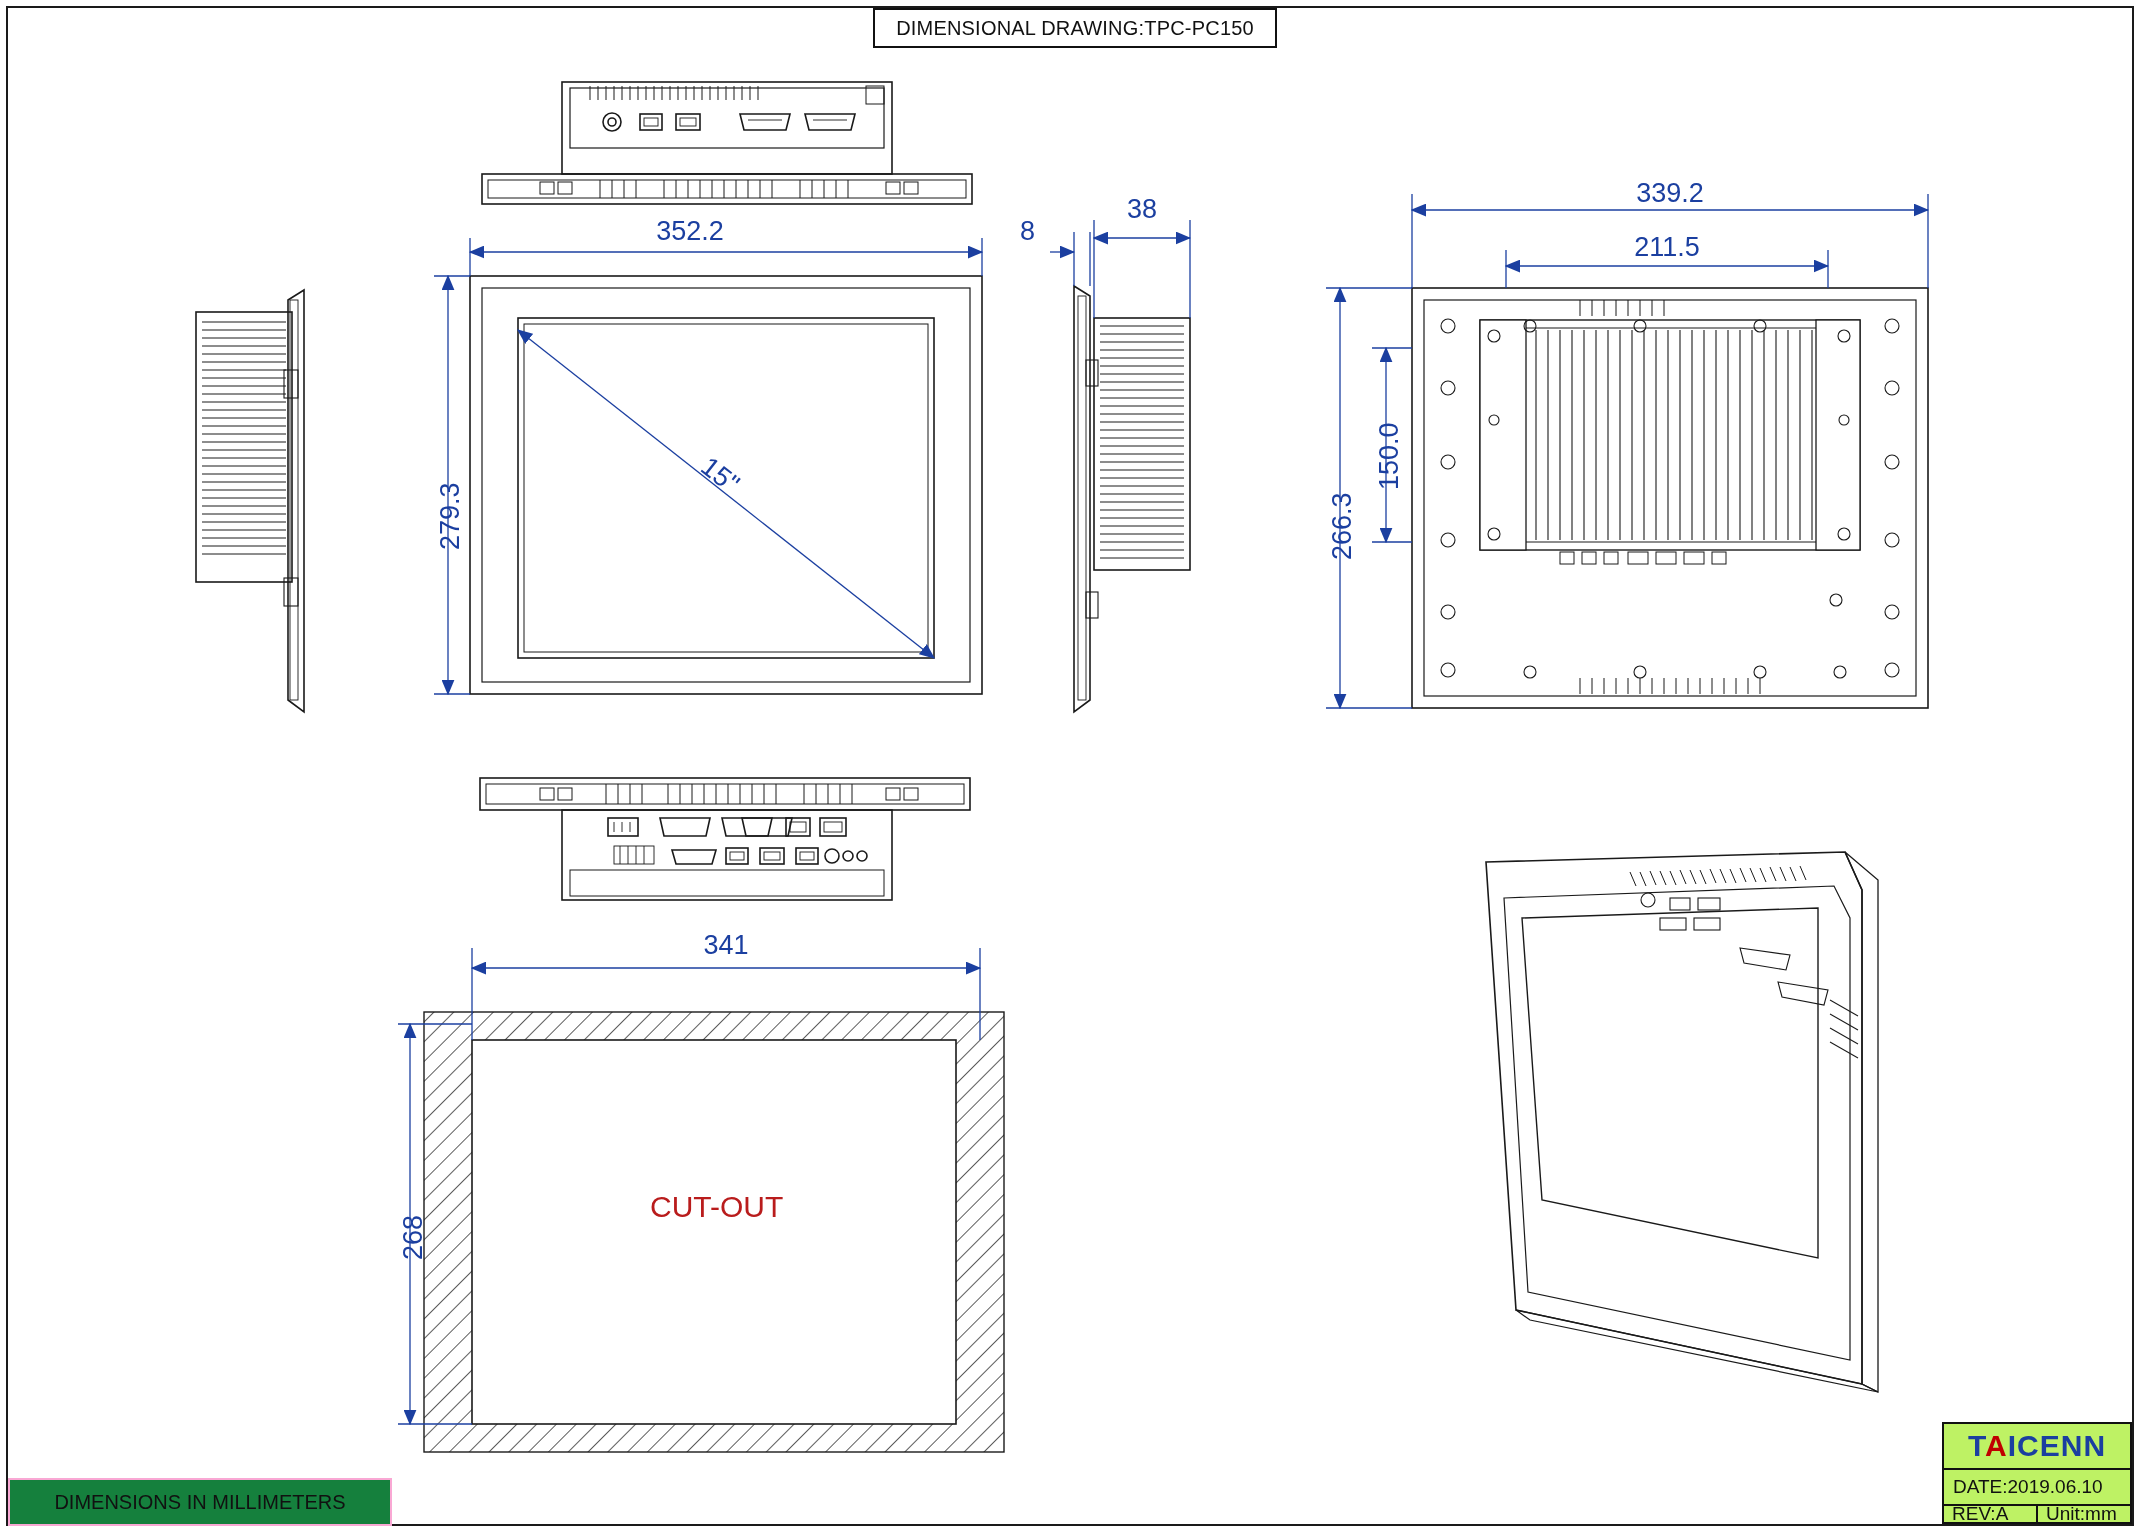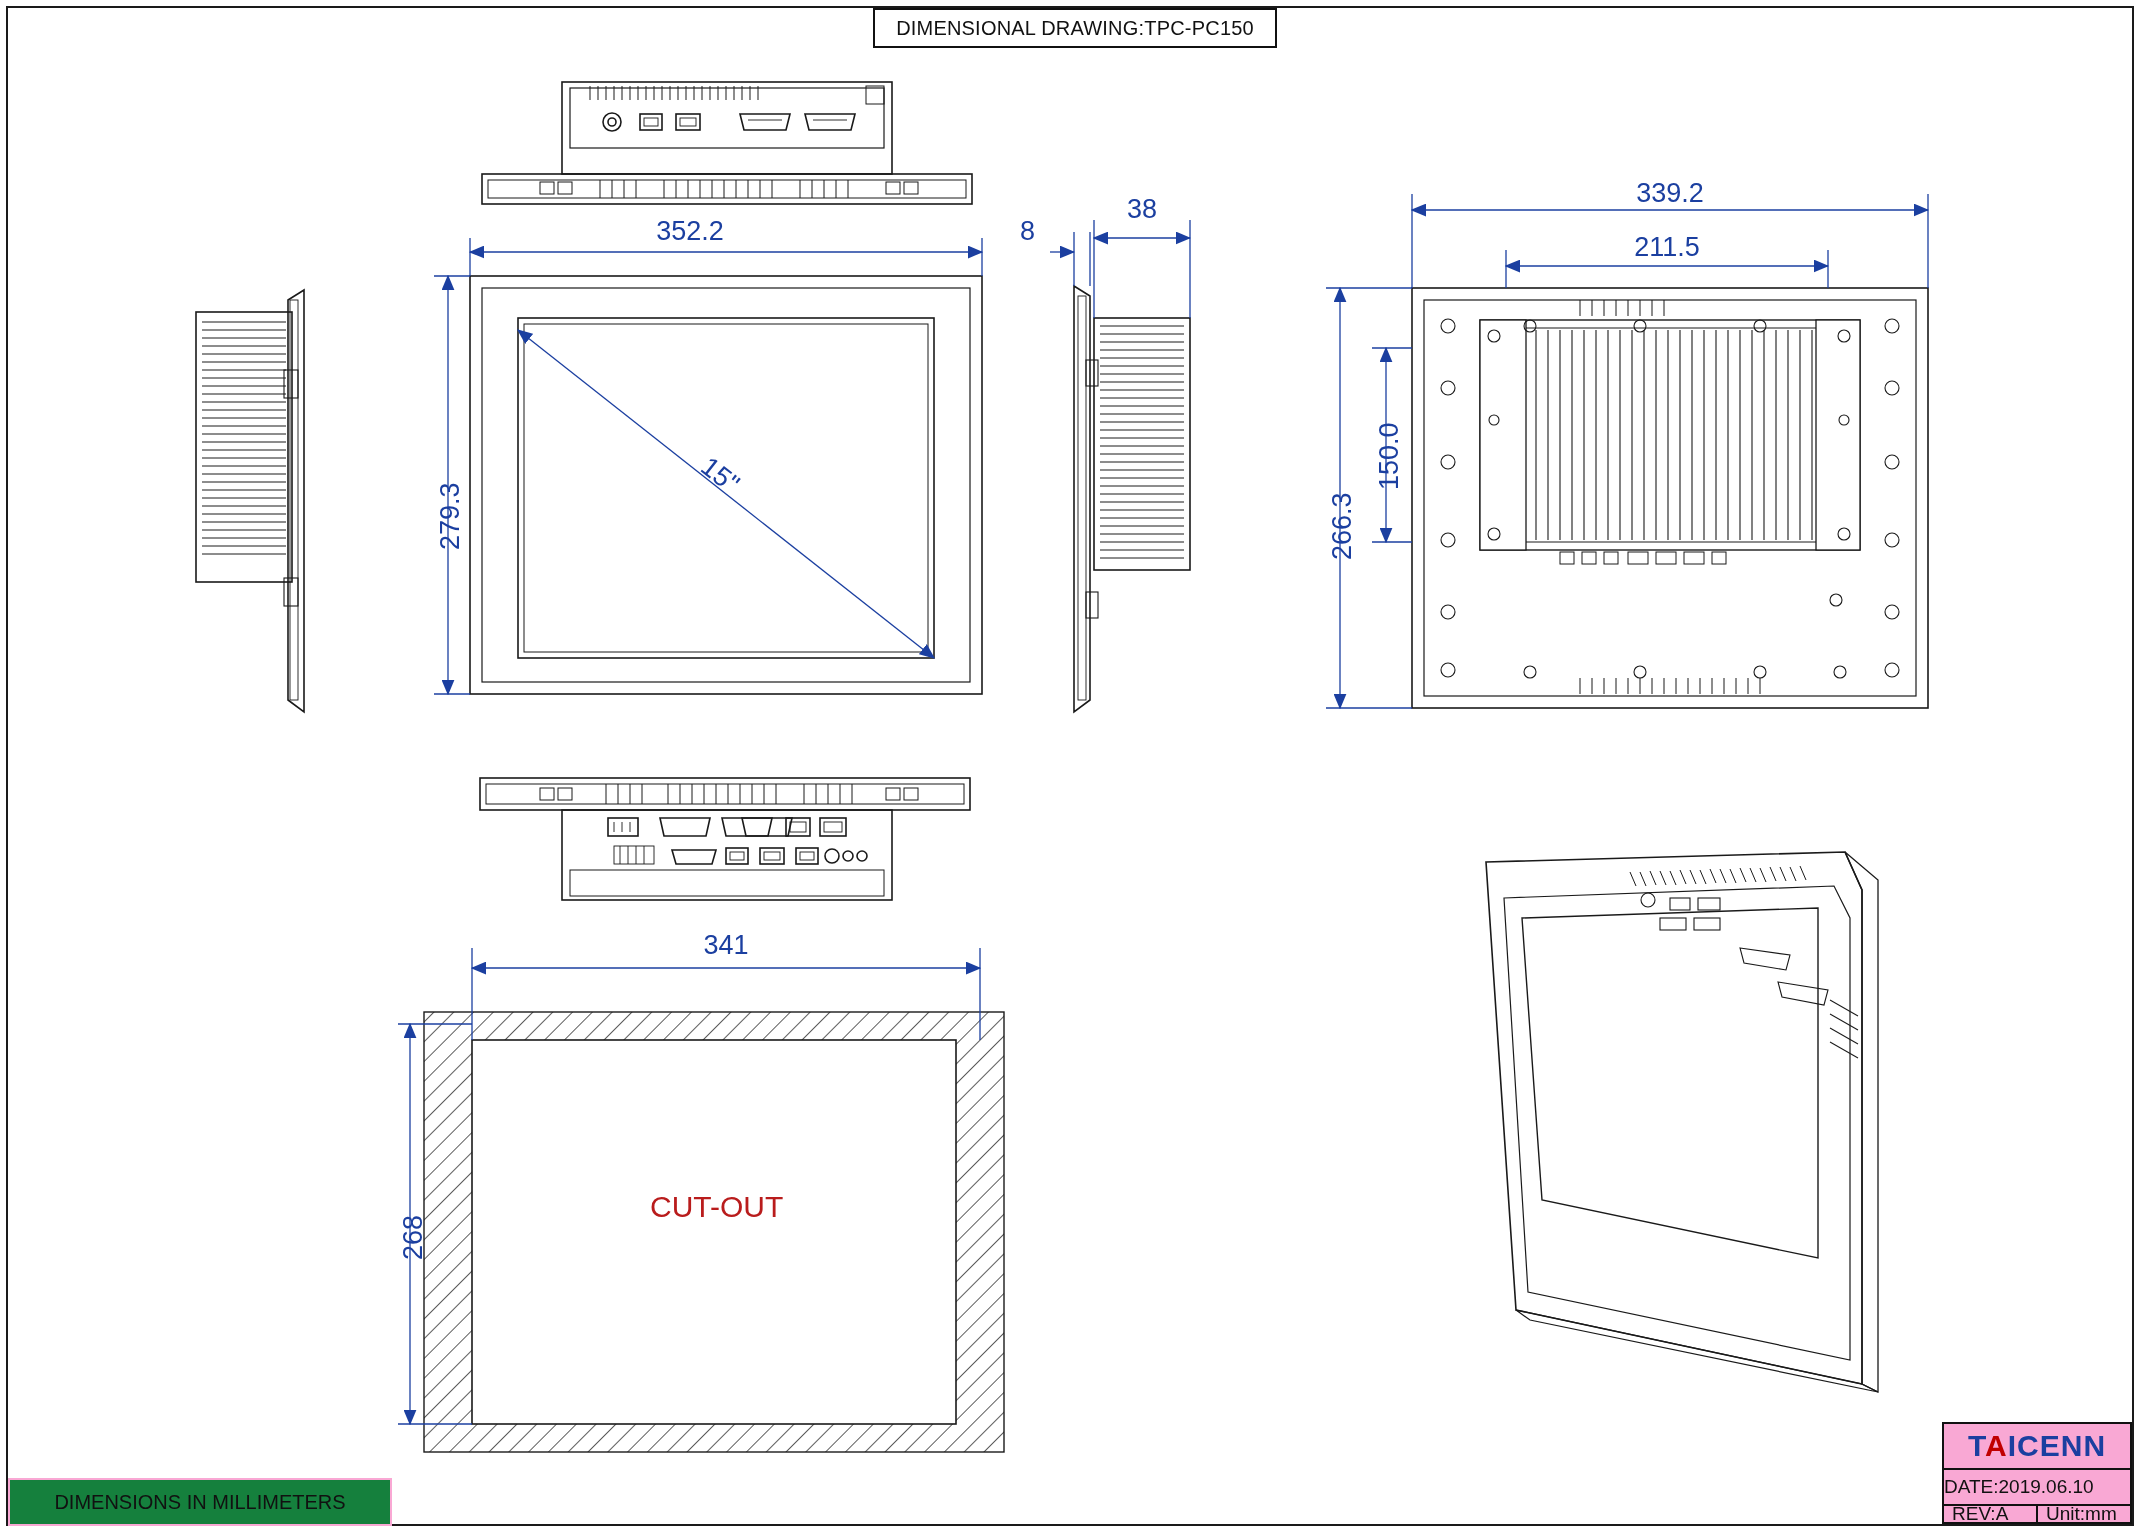--- a/index.html
+++ b/index.html
@@ -55,21 +55,21 @@
     font-size: 20px;
     color: #111;
   }
   
   .logo-block {
     position: absolute;
     right: 10px;
     bottom: 10px;
     width: 190px;
     border: 2px solid #111;
-    background: #f9a8d4;
+    background: #bef264;
     box-sizing: border-box;
   }
   .logo-row {
     border-bottom: 2px solid #111;
     height: 44px;
     display: flex;
     align-items: center;
     justify-content: center;
   }
   .logo-row:last-child { border-bottom: none; }
@@ -78,21 +78,21 @@
     font-weight: bold;
     color: #1b3fa0;
     letter-spacing: 1px;
     font-family: "Liberation Sans", sans-serif;
   }
   .logo-mark .alt { color: #c00000; }
   .date-row {
     height: 34px;
     font-size: 19px;
     color: #111;
-    padding-left: 0;
+    padding-left: 9px;
     justify-content: flex-start;
   }
   .rev-row {
     height: 16px;
     display: flex;
     font-size: 19px;
     color: #111;
   }
   .rev-cell {
     flex: 1;

